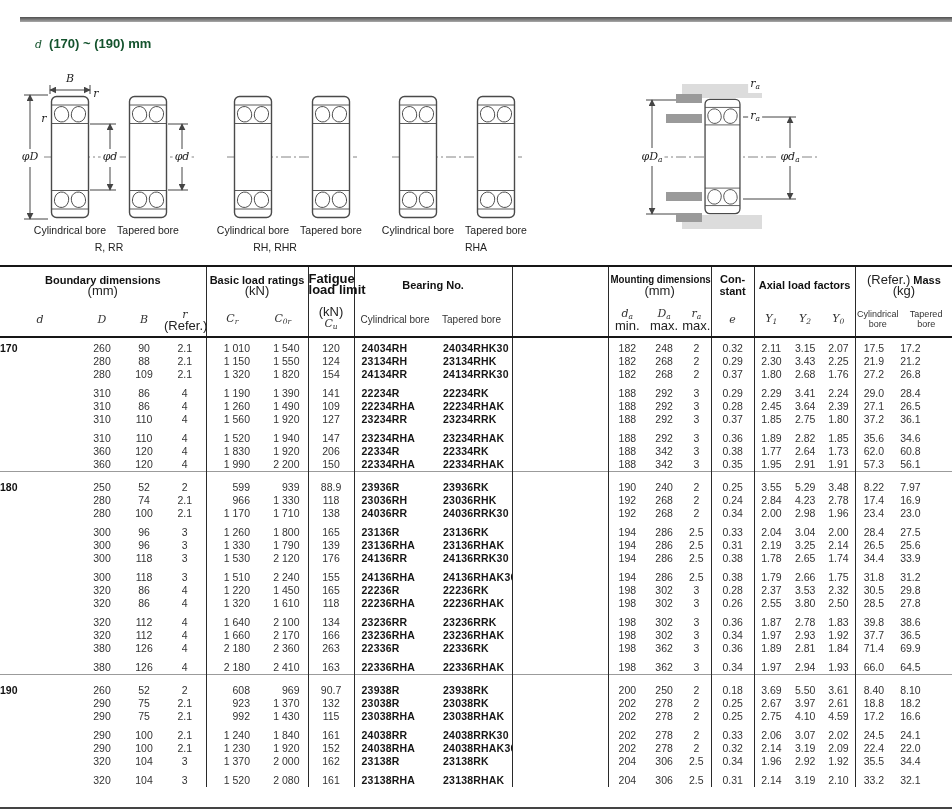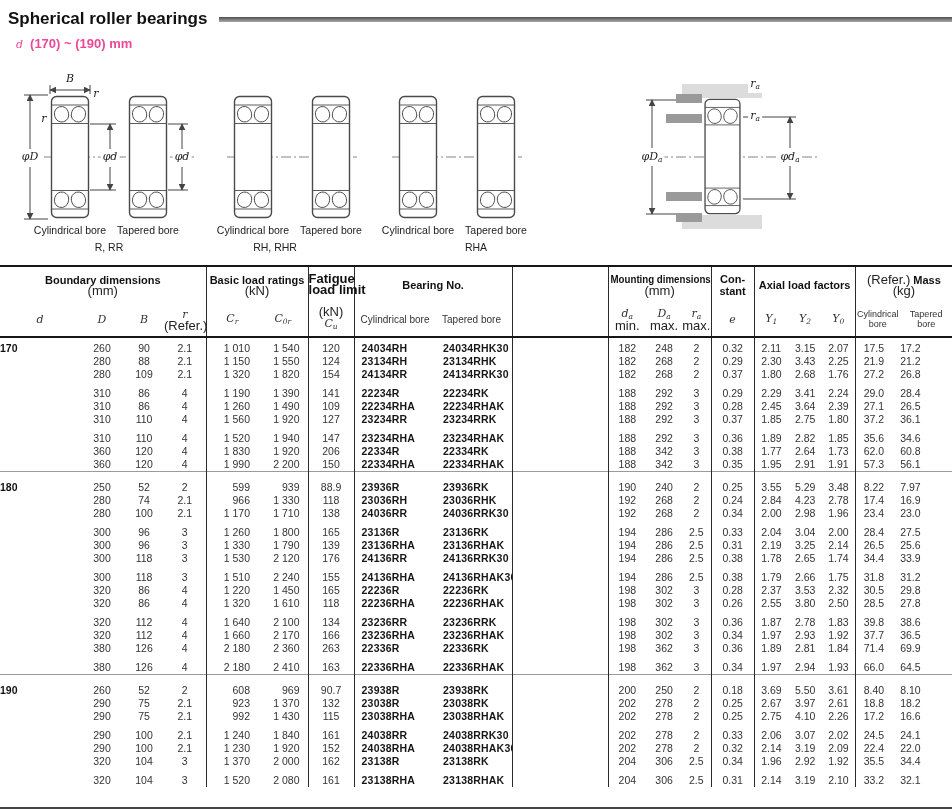--- a/index.html
+++ b/index.html
@@ -3,21 +3,21 @@
 <meta charset="utf-8">
 <style>
   html,body{margin:0;padding:0;}
   body{width:952px;height:809px;overflow:hidden;background:#fff;position:relative;
        font-family:"Liberation Sans",sans-serif;color:#2b2b2b;}
   
   .titlebar{display:flex;align-items:center;padding:8px 0 0 8px;height:22px;}
   .title{font-size:17px;font-weight:bold;color:#111;white-space:nowrap;}
   .title-rule{flex:1;height:5px;margin-left:12px;margin-right:0;
       background:linear-gradient(to bottom,#4f4f4f,#a9a9a9);}
-  .subtitle{margin:6px 0 0 16px;font-size:13px;font-weight:bold;color:#ec4899;height:18px;}
+  .subtitle{margin:6px 0 0 35px;font-size:13px;font-weight:bold;color:#14532d;height:18px;}
   .subtitle .it{font-family:"DejaVu Serif",serif;font-style:italic;font-weight:normal;margin-right:7px;}
   
   .diagram{position:relative;height:193px;margin-top:18px;}
   .diagram svg{position:absolute;left:0;top:0;}
   .dcap{position:absolute;top:152px;transform:translateX(-50%);font-size:10.5px;color:#222;white-space:nowrap;}
   .dser{position:absolute;top:169px;transform:translateX(-50%);font-size:10.5px;color:#222;white-space:nowrap;}
   .dim{position:absolute;transform:translateX(-50%);font-family:"DejaVu Serif",serif;font-style:italic;
        font-size:11px;color:#222;background:#fff;padding:0 2px;line-height:12px;white-space:nowrap;}
   .dim sub,th sub{font-family:"DejaVu Serif",serif;font-style:italic;font-size:7.5px;vertical-align:-2px;}
   
@@ -45,21 +45,20 @@
   .m2{padding-right:36px;}
   tr.gap td{height:6px;}
   tr.lead td{height:4px;}
   tr.gsep td{height:9px;border-top:1px solid #9b9b9b;}
   .bottom-rule{position:absolute;left:0;right:0;bottom:0;border-top:2px solid #444;}
 </style>
 </head>
 <body>
 
 <div class="titlebar">
-  <span class="title">Spherical roller bearings</span>
   <span class="title-rule"></span>
 </div>
 <div class="subtitle">
   <span class="it">d</span><span>(170) ~ (190) mm</span>
 </div>
 
 <div class="diagram">
   <svg width="952" height="193" viewBox="0 0 952 193">
     <defs>
       <marker id="ar" viewBox="0 0 10 10" refX="9" refY="5" markerWidth="7" markerHeight="7" orient="auto-start-reverse">
@@ -955,21 +954,21 @@
         <td class="c-c bR">115</td>
         <td class="c-no">23038RHA</td>
         <td class="c-no bR">23038RHAK</td>
         <td class="bR"></td>
         <td class="c-c">202</td>
         <td class="c-c">278</td>
         <td class="c-c bR">2</td>
         <td class="c-c bR">0.25</td>
         <td class="c-c">2.75</td>
         <td class="c-c">4.10</td>
-        <td class="c-c bR">2.26</td>
+        <td class="c-c bR">4.59</td>
         <td class="c-m m1">17.2</td>
         <td class="c-m m2">16.6</td>
       </tr>
       <tr class="gap">
         <td class="c-d"></td>
         <td class="c-c"></td>
         <td class="c-c"></td>
         <td class="c-c bR"></td>
         <td class="c-r"></td>
         <td class="c-r bR"></td>

